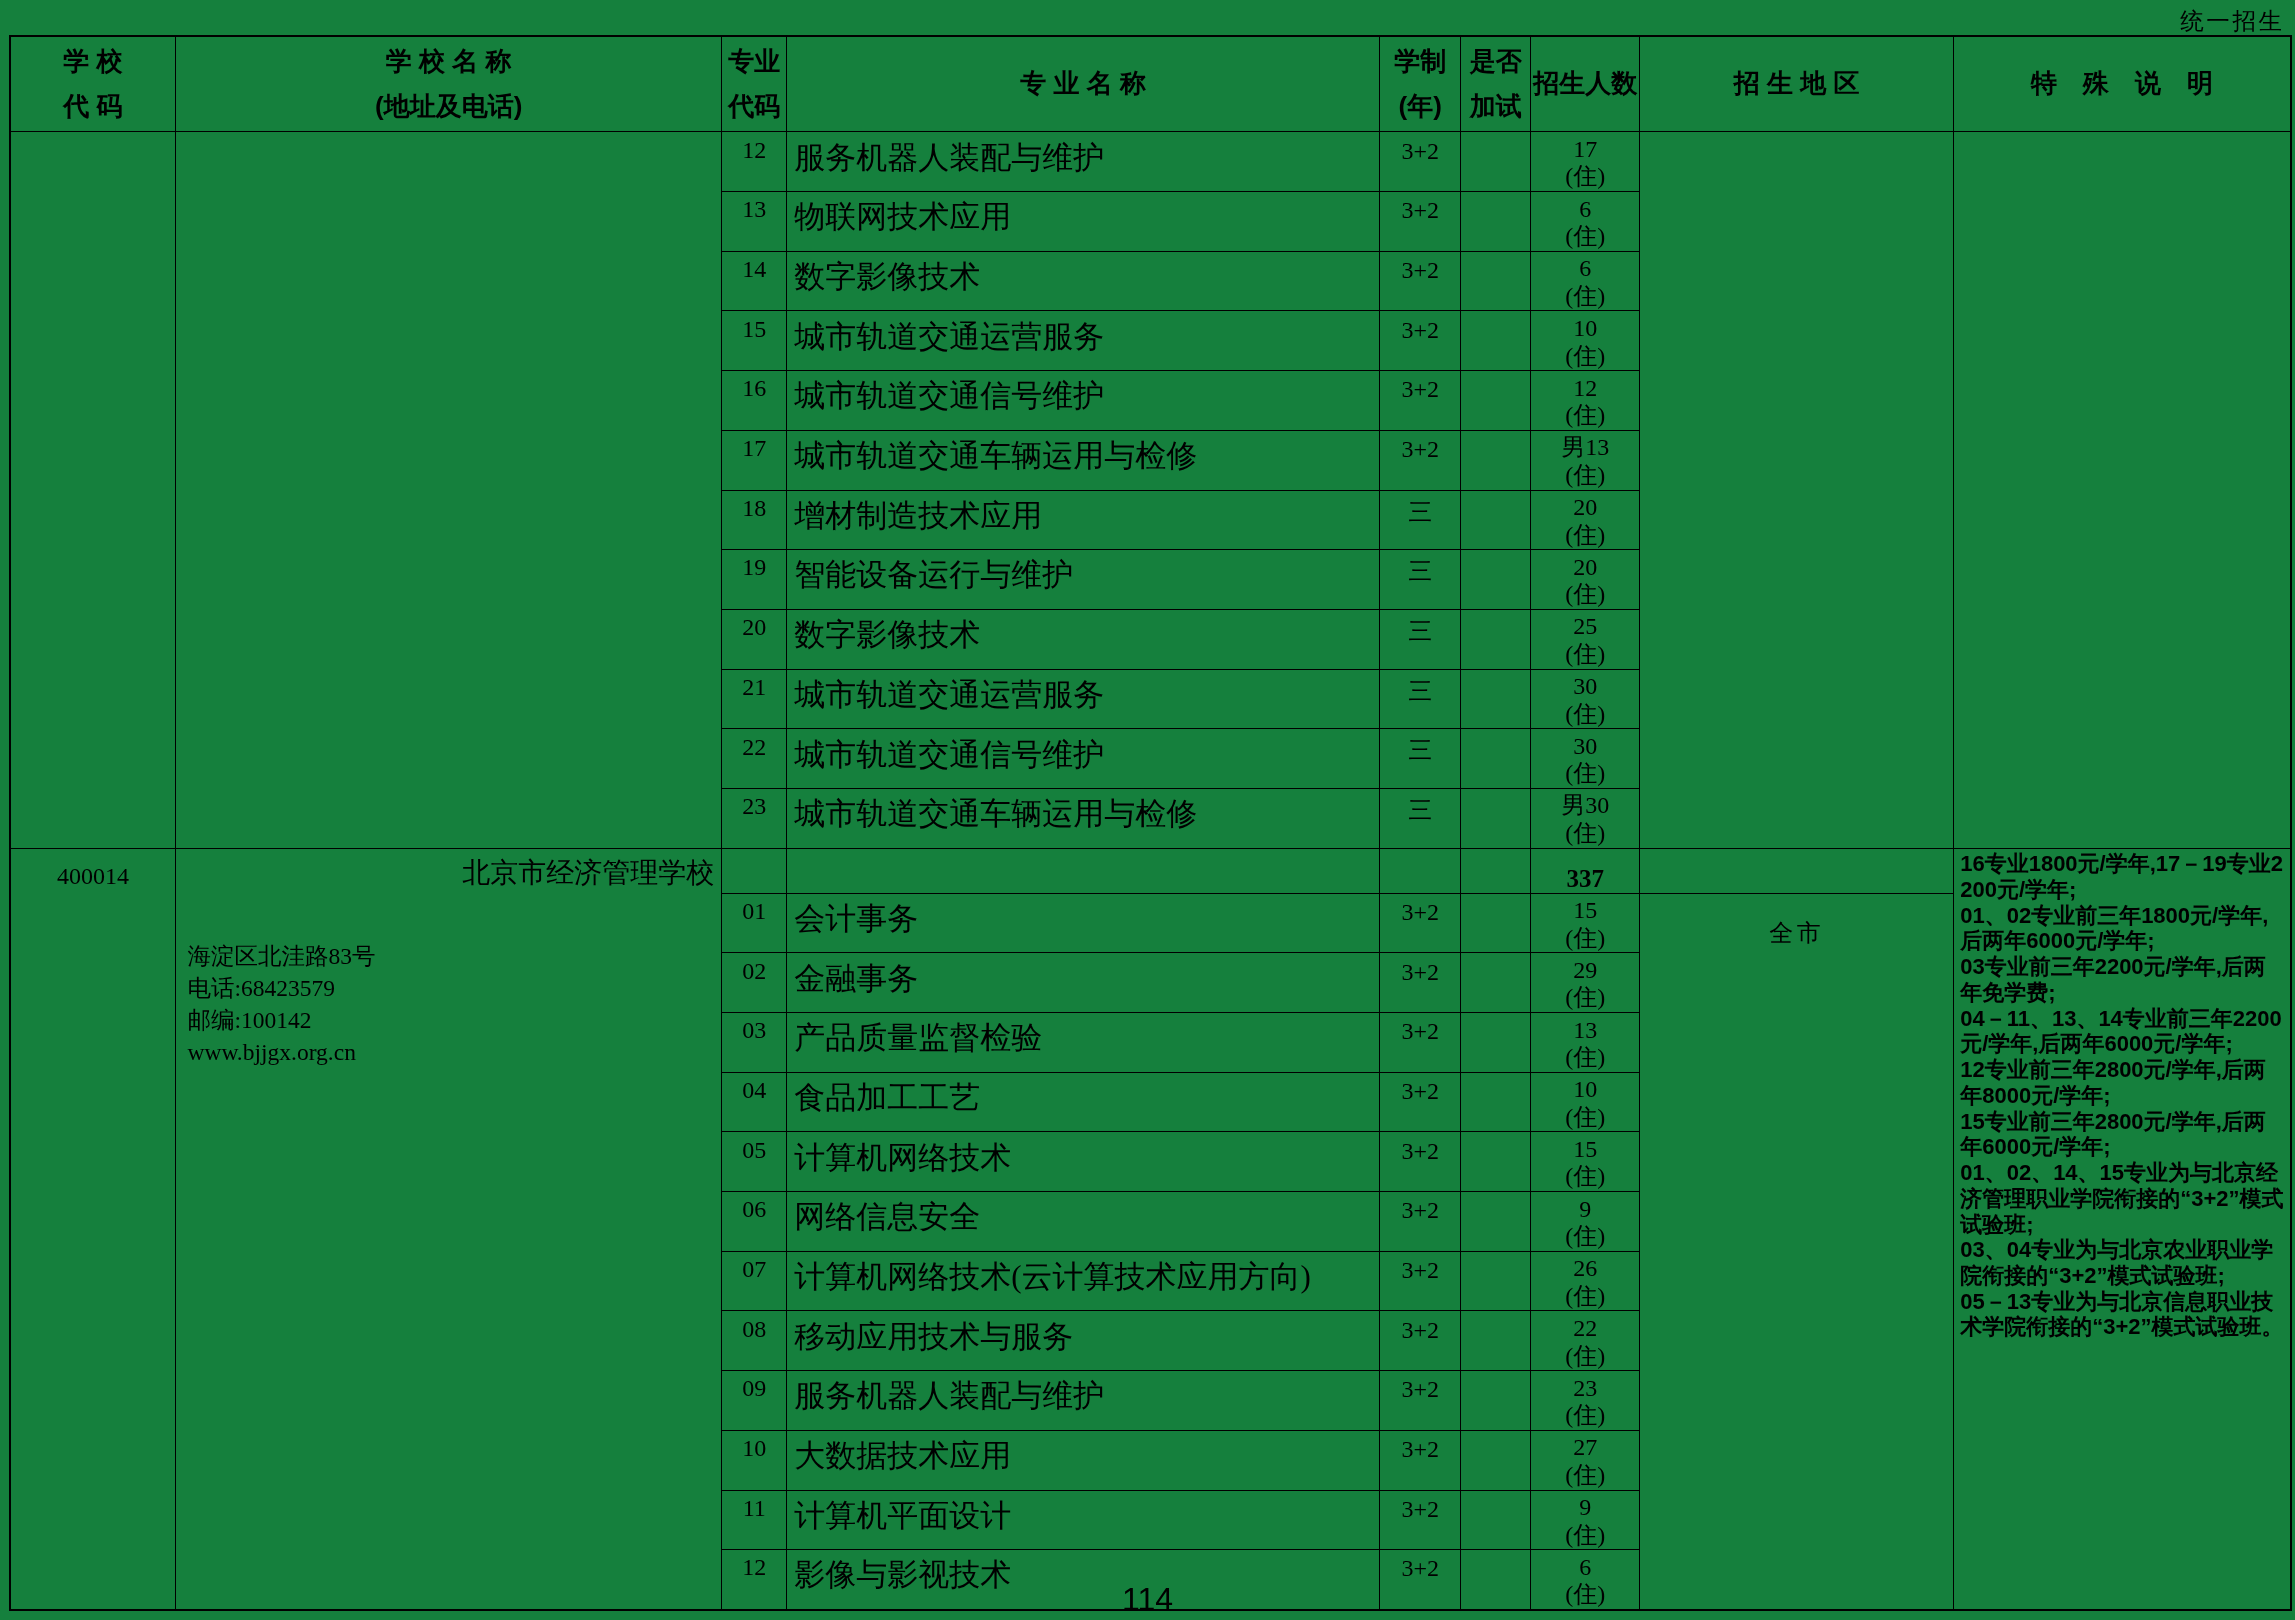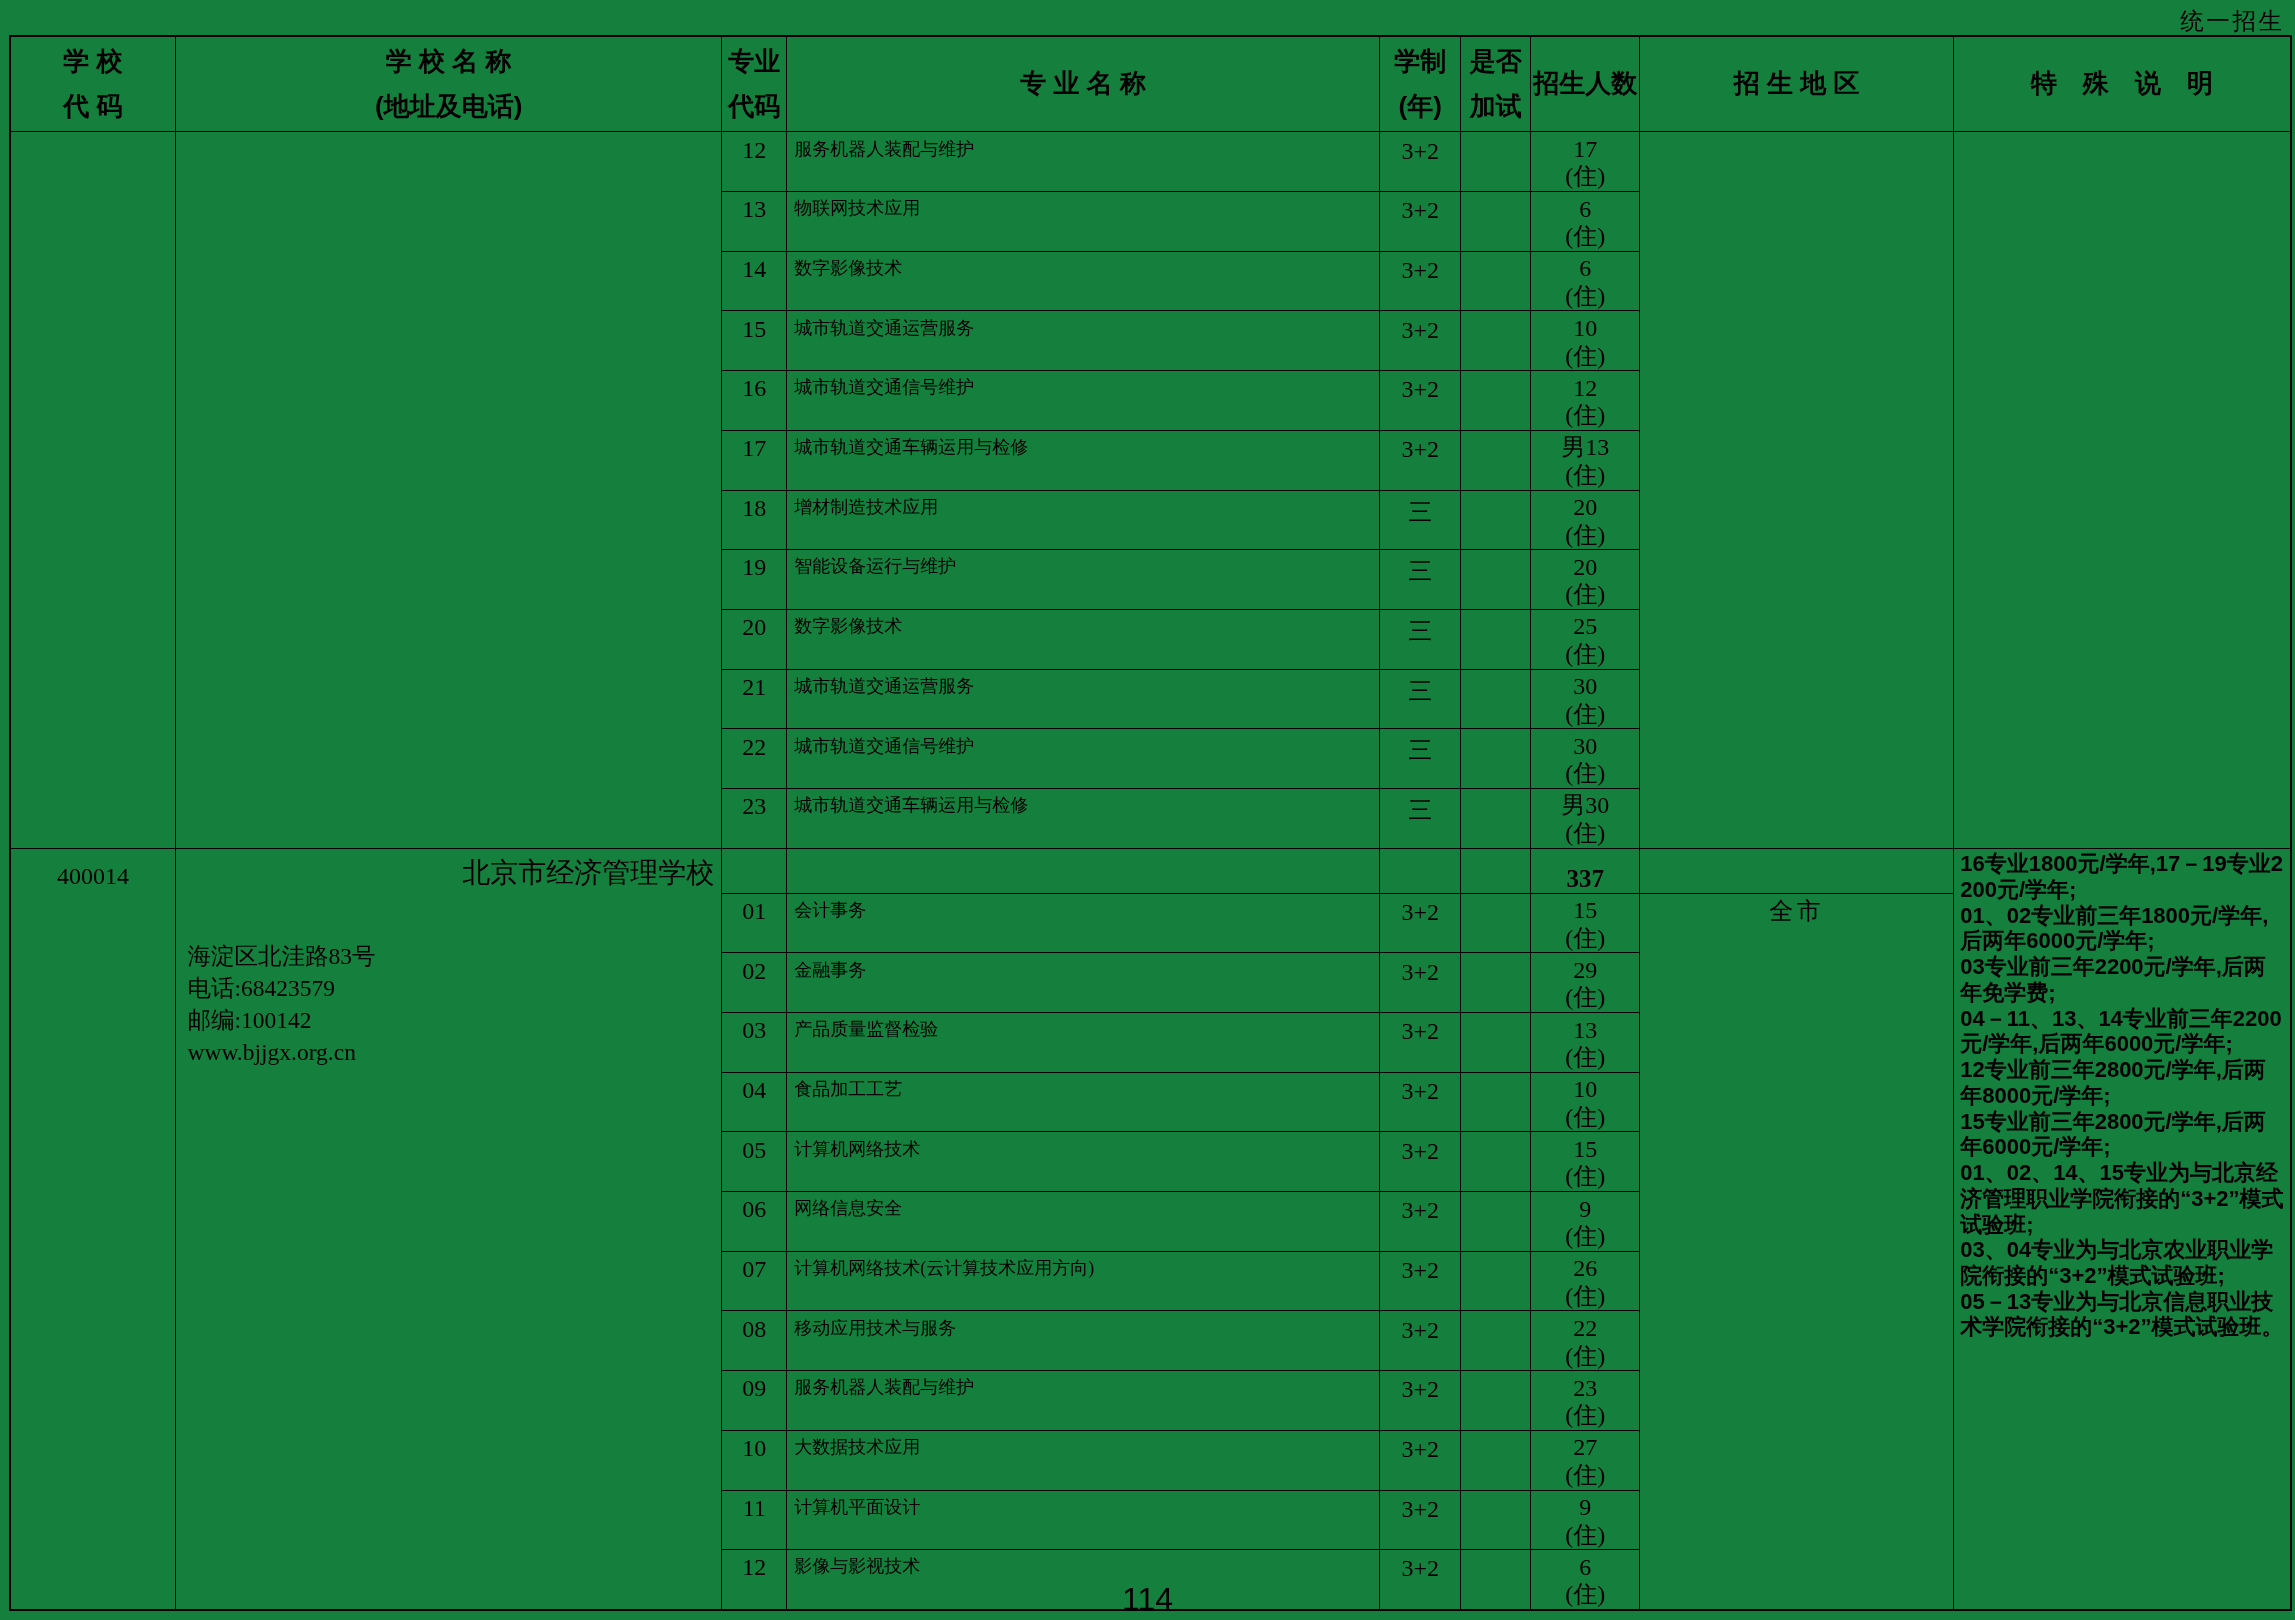--- a/index.html
+++ b/index.html
@@ -23,27 +23,27 @@
   }
   .sched thead th{
     font-family:"Liberation Sans","DejaVu Sans",sans-serif;
     font-weight:bold;font-size:26px;line-height:1.75;
     vertical-align:middle;text-align:center;height:85px;padding:1.7px 0;
   }
   tr.s1row{height:56px;}
   tr.sumrow{height:43px;}
   tr.s2row{height:55px;}
   td.mcode{text-align:center;font-size:24px;padding-top:4.3px;}
-  td.mname{text-align:left;font-size:18px;padding:4.3px 5.2px 0 7px;white-space:nowrap;}
+  td.mname{text-align:left;font-size:31px;padding:4.3px 5.2px 0 7px;white-space:nowrap;}
   td.years{text-align:center;font-size:24px;padding-top:5.2px;}
   td.test{}
   td.count{text-align:center;font-size:24px;line-height:1.15;padding-top:3.5px;}
   td.count .cnum,td.count .cdorm{display:block;}
   td.totalcell{text-align:center;font-weight:bold;font-size:25px;padding-top:16px;}
-  td.regioncell{text-align:center;font-size:24px;padding-top:1px;letter-spacing:3.5px;}
+  td.regioncell{text-align:center;font-size:24px;padding-top:23px;letter-spacing:3.5px;}
   td.notescell{
     font-family:"Liberation Sans","DejaVu Sans",sans-serif;
     font-weight:bold;font-size:22px;line-height:1.17;
     padding:2.6px 4.3px 0 6px;white-space:pre-line;word-break:break-all;text-align:left;
   }
   td.schoolcode{text-align:center;font-size:24px;padding-top:14px;}
   td.schoolname{text-align:left;font-size:23.5px;padding:5.2px 7px 0 11.3px;}
   .sname{font-size:28px;margin-bottom:49px;white-space:nowrap;text-align:right;}
   .contact div{line-height:1.36;white-space:nowrap;}
   .pagenum{

